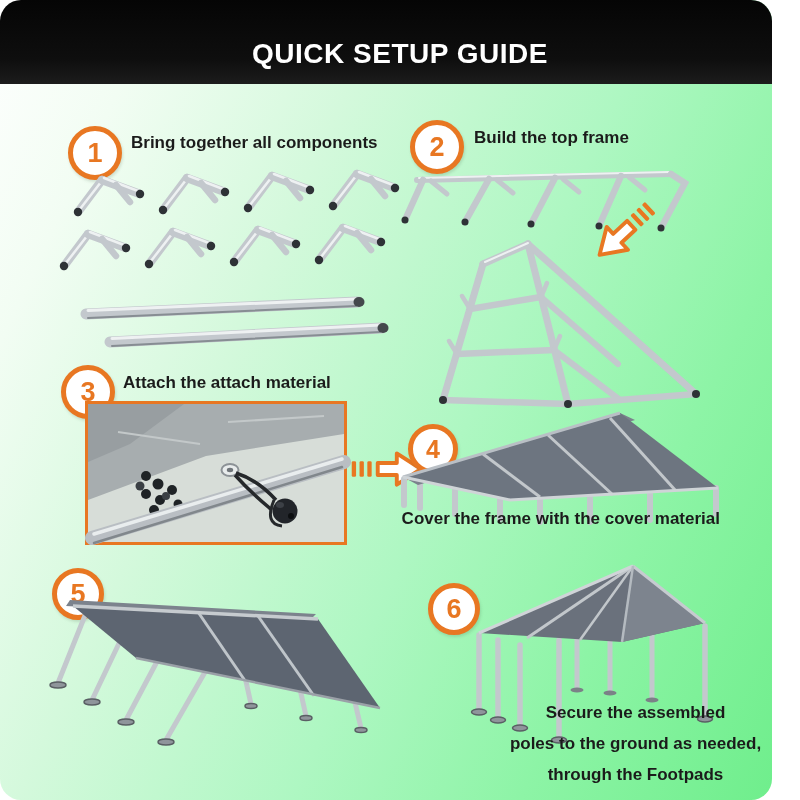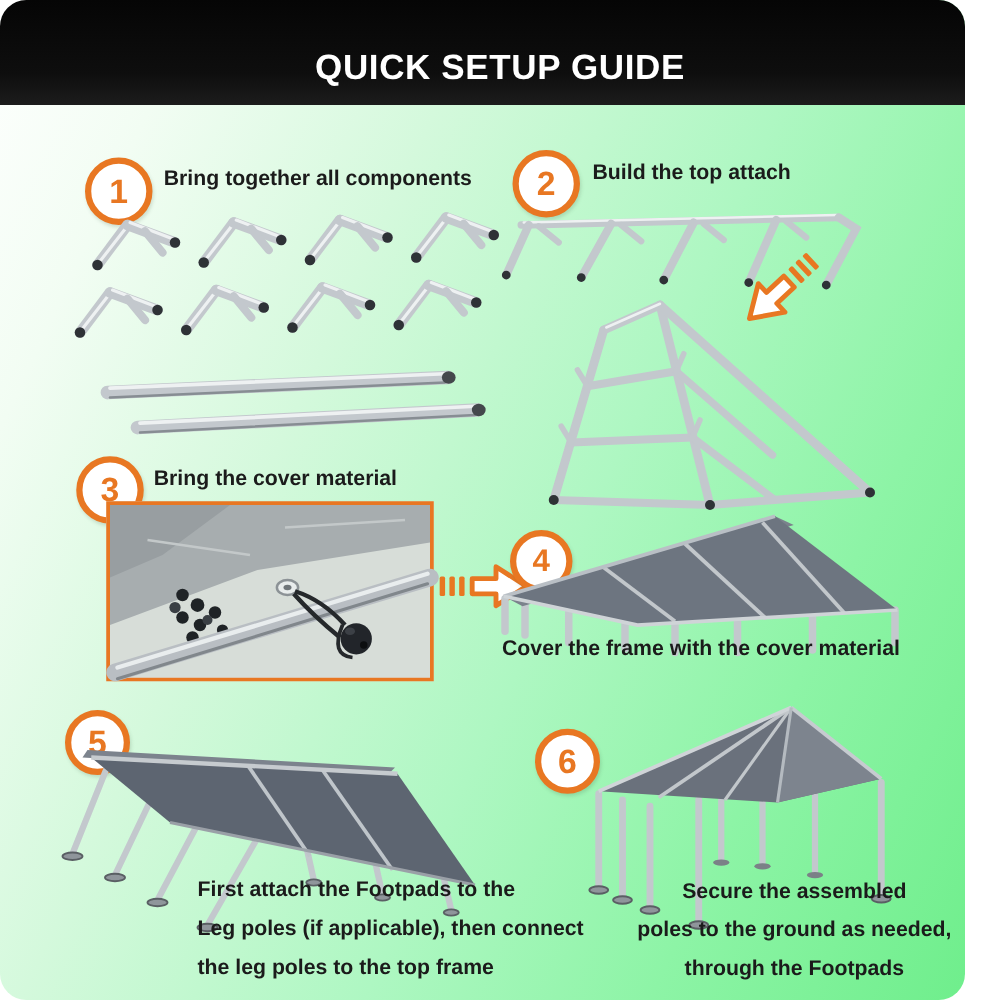--- a/index.html
+++ b/index.html
@@ -91,21 +91,21 @@
       <path class="metal" stroke-width="11" d="M52,180 L324,166"></path>
       <path class="metal-hi" stroke-width="3" d="M54,176.5 L322,163"></path>
       <path class="metal-sh" stroke-width="2" d="M54,184 L322,170"></path>
       <ellipse cx="325" cy="166" rx="5.5" ry="5" fill="#44484c"></ellipse>
     </g>
   </svg>
 
   <div class="badge" style="left:410px;top:120px;">
     <span>2</span>
   </div>
-  <div class="step-label" style="left:474px;top:128px;">Build the top attach</div>
+  <div class="step-label" style="left:474px;top:128px;">Build the top frame</div>
 
   <svg style="left:403px;top:168px;" width="305" height="70" viewBox="0 0 305 70">
     <path class="metal" stroke-width="6" d="M14,12 L268,6"></path>
     <path class="metal-hi" stroke-width="2" d="M16,10 L266,4"></path>
     <path class="metal" stroke-width="6.5" d="M20,12 L2,52"></path>
     <path class="metal" stroke-width="6.5" d="M86,11 L62,54"></path>
     <path class="metal" stroke-width="6.5" d="M152,10 L128,56"></path>
     <path class="metal" stroke-width="6.5" d="M218,8 L196,58"></path>
     <path class="metal" stroke-width="6.5" d="M268,6 L282,15 L258,60"></path>
     <path class="metal" stroke-width="5" d="M28,13 L44,26"></path>
@@ -149,21 +149,21 @@
     <path class="metal" stroke-width="4.5" d="M113,65 L119,51"></path>
     <path class="metal" stroke-width="4.5" d="M126,118 L132,104"></path>
     <circle class="cap" cx="15" cy="168" r="4"></circle>
     <circle class="cap" cx="140" cy="172" r="4"></circle>
     <circle class="cap" cx="268" cy="162" r="4"></circle>
   </svg>
 
   <div class="badge" style="left:61px;top:365px;">
     <span>3</span>
   </div>
-  <div class="step-label" style="left:123px;top:373px;">Bring the cover material</div>
+  <div class="step-label" style="left:123px;top:373px;">Attach the attach material</div>
 
   <div style="position:absolute;left:85px;top:401px;width:262px;height:144px;border:3px solid var(--accent);background:#dfe4e1;">
     <svg style="left:0;top:0;" width="256" height="138" viewBox="0 0 256 138">
       <rect x="0" y="0" width="256" height="138" fill="#d7ddd8"></rect>
 
       <polygon points="0,0 256,0 256,30 118,52 0,96" fill="#a7adaf"></polygon>
       <polygon points="0,0 96,0 42,40 0,58" fill="#989ea1"></polygon>
       <path d="M30,28 L112,40" stroke="#c3c8c9" stroke-width="2" fill="none"></path>
       <path d="M140,18 L236,12" stroke="#c3c8c9" stroke-width="2" fill="none"></path>
 
@@ -261,23 +261,20 @@
       <ellipse cx="313" cy="152" rx="6" ry="2.5" fill="#8f959b" stroke="#5a5f64" stroke-width="1.5"></ellipse>
     </g>
 
     <polygon points="22,22 268,36 262,42 18,28" fill="#7c838d"></polygon>
     <polygon points="25,28 270,41 332,130 88,80" fill="#5d6571"></polygon>
     <path d="M150,34 L200,107" stroke="#bfc5ca" stroke-width="3" fill="none"></path>
     <path d="M210,38 L266,118" stroke="#bfc5ca" stroke-width="3" fill="none"></path>
     <path d="M25,28 L270,41" stroke="#c6cbcf" stroke-width="3.5" fill="none"></path>
     <path d="M88,80 L332,130" stroke="#9aa0a7" stroke-width="2.5" fill="none"></path>
   </svg>
-  <div class="step-label multi" style="left:158px;top:696px;">First attach the Footpads to the
-Leg poles (if applicable), then connect
-the leg poles to the top frame</div>
 
   <div class="badge" style="left:428px;top:583px;width:52px;height:52px;">
     <span>6</span>
   </div>
 
   <svg style="left:462px;top:560px;" width="335" height="220" viewBox="0 0 335 220">
 
     <g>
       <path class="metal" stroke-width="5" d="M115,70 L115,128"></path>
       <path class="metal" stroke-width="5" d="M148,66 L148,131"></path>

